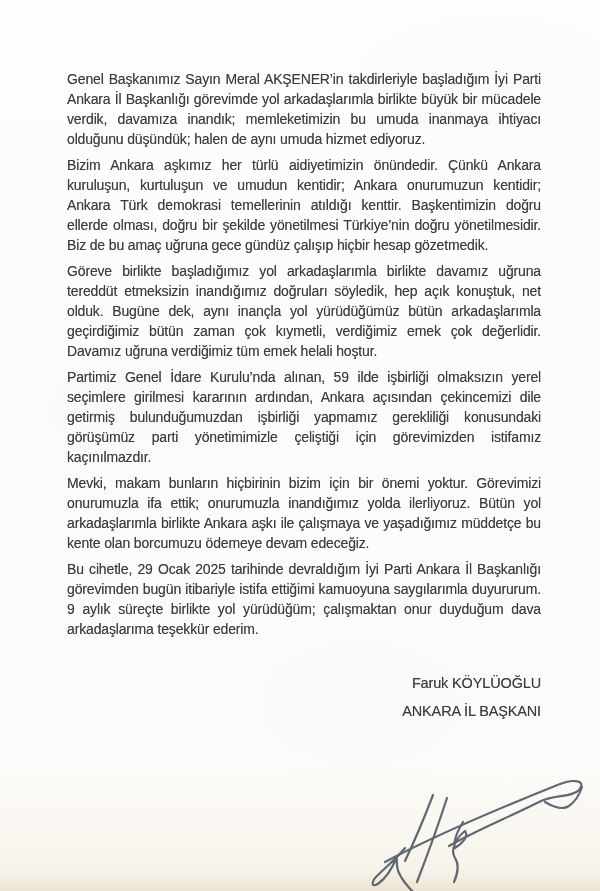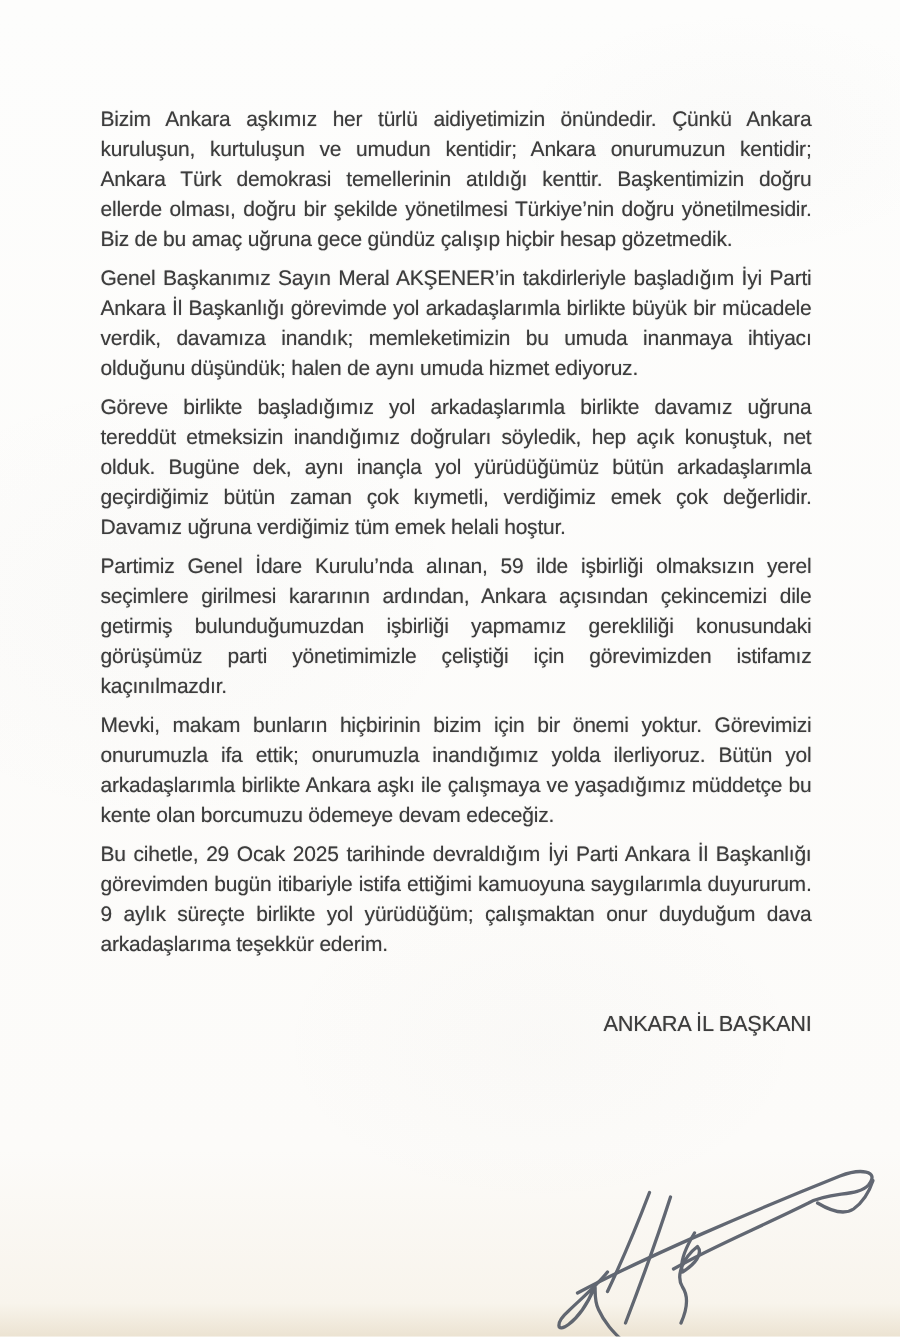--- a/index.html
+++ b/index.html
@@ -37,21 +37,21 @@
   .content p {
     text-align: justify;
     margin-bottom: 6px;
   }
   .sig-block {
     margin-top: 34px;
     text-align: right;
     font-size: 14.5px;
   }
   .sig-name { line-height: 20px; }
-  .sig-title { line-height: 20px; margin-top: 20px; }
+  .sig-title { line-height: 20px; margin-top: 8px; }
   .signature-svg {
     position: absolute;
     left: 355px;
     top: 768px;
     width: 240px;
     height: 123px;
     color: var(--ink);
     opacity: 0.88;
     pointer-events: none;
   }
@@ -62,28 +62,29 @@
     stroke-linecap: round;
     stroke-linejoin: round;
   }
 </style>
 </head>
 <body>
 
 <div class="page">
 
   <div class="content">
+    <p>Genel Başkanımız Sayın Meral AKŞENER’in takdirleriyle başladığım İyi Parti Ankara İl Başkanlığı görevimde yol arkadaşlarımla birlikte büyük bir mücadele verdik, davamıza inandık; memleketimizin bu umuda inanmaya ihtiyacı olduğunu düşündük; halen de aynı umuda hizmet ediyoruz.</p>
     <p>Bizim Ankara aşkımız her türlü aidiyetimizin önündedir. Çünkü Ankara kuruluşun, kurtuluşun ve umudun kentidir; Ankara onurumuzun kentidir; Ankara Türk demokrasi temellerinin atıldığı kenttir. Başkentimizin doğru ellerde olması, doğru bir şekilde yönetilmesi Türkiye’nin doğru yönetilmesidir. Biz de bu amaç uğruna gece gündüz çalışıp hiçbir hesap gözetmedik.</p>
-    <p>Genel Başkanımız Sayın Meral AKŞENER’in takdirleriyle başladığım İyi Parti Ankara İl Başkanlığı görevimde yol arkadaşlarımla birlikte büyük bir mücadele verdik, davamıza inandık; memleketimizin bu umuda inanmaya ihtiyacı olduğunu düşündük; halen de aynı umuda hizmet ediyoruz.</p>
     <p>Göreve birlikte başladığımız yol arkadaşlarımla birlikte davamız uğruna tereddüt etmeksizin inandığımız doğruları söyledik, hep açık konuştuk, net olduk. Bugüne dek, aynı inançla yol yürüdüğümüz bütün arkadaşlarımla geçirdiğimiz bütün zaman çok kıymetli, verdiğimiz emek çok değerlidir. Davamız uğruna verdiğimiz tüm emek helali hoştur.</p>
     <p>Partimiz Genel İdare Kurulu’nda alınan, 59 ilde işbirliği olmaksızın yerel seçimlere girilmesi kararının ardından, Ankara açısından çekincemizi dile getirmiş bulunduğumuzdan işbirliği yapmamız gerekliliği konusundaki görüşümüz parti yönetimimizle çeliştiği için görevimizden istifamız kaçınılmazdır.</p>
     <p>Mevki, makam bunların hiçbirinin bizim için bir önemi yoktur. Görevimizi onurumuzla ifa ettik; onurumuzla inandığımız yolda ilerliyoruz. Bütün yol arkadaşlarımla birlikte Ankara aşkı ile çalışmaya ve yaşadığımız müddetçe bu kente olan borcumuzu ödemeye devam edeceğiz.</p>
     <p>Bu cihetle, 29 Ocak 2025 tarihinde devraldığım İyi Parti Ankara İl Başkanlığı görevimden bugün itibariyle istifa ettiğimi kamuoyuna saygılarımla duyururum. 9 aylık süreçte birlikte yol yürüdüğüm; çalışmaktan onur duyduğum dava arkadaşlarıma teşekkür ederim.</p>
 
     <div class="sig-block">
+      <div class="sig-name">Faruk KÖYLÜOĞLU</div>
       <div class="sig-title">ANKARA İL BAŞKANI</div>
     </div>
   </div>
 
   <svg class="signature-svg" viewBox="0 0 240 123" xmlns="http://www.w3.org/2000/svg" aria-hidden="true">
 
     <path d="M 30 94 C 75 70, 150 38, 205 16 C 218 11, 232 12, 224 22 C 217 30, 198 26, 184 34 C 152 50, 118 64, 94 78"></path>
 
     <path d="M 190 34 C 200 40, 208 42, 214 38 C 221 33, 225 25, 227 19"></path>
 

